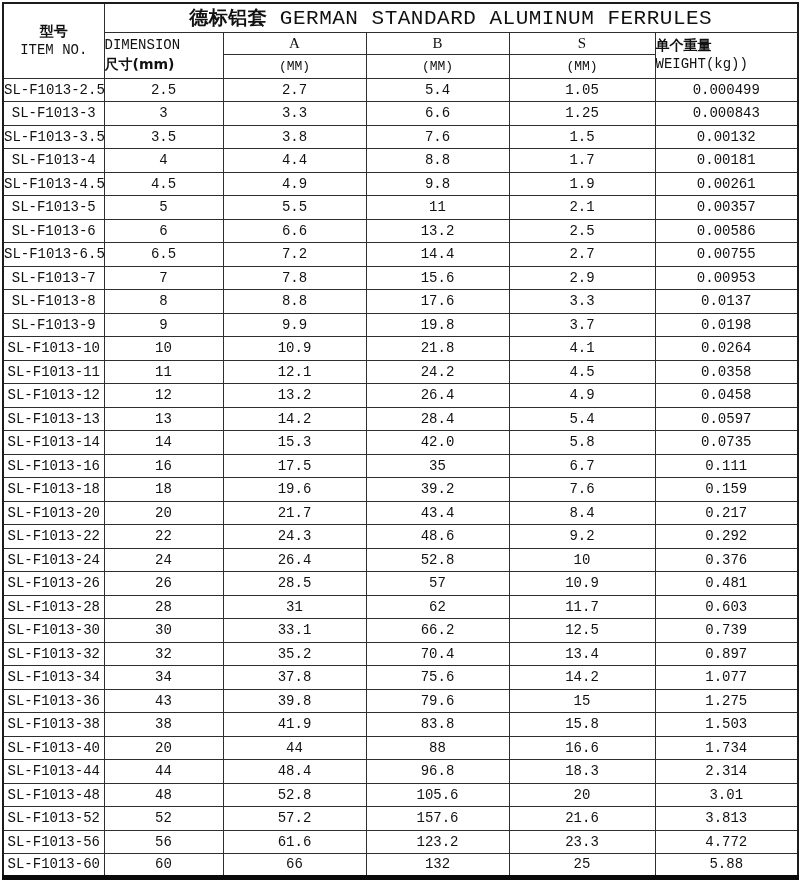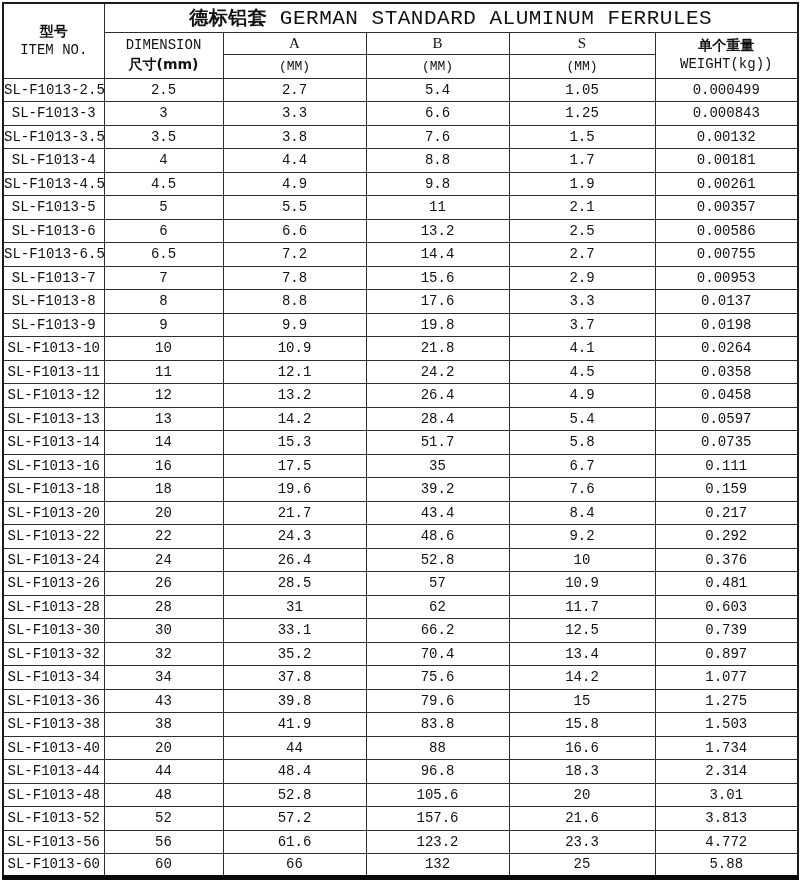--- a/index.html
+++ b/index.html
@@ -53,21 +53,21 @@
     font-family: Liberation Mono, monospace;
     font-size: 21px;
   }
   th.itemno-cell {
     text-align: center;
     font-size: 14px;
     line-height: 19px;
   }
   .itemno-cn { font-weight: 700; font-family: "DejaVu Sans", sans-serif; }
   th.dim-cell, th.weight-cell {
-    text-align: center;
+    text-align: left;
     font-size: 14px;
     line-height: 19px;
   }
   .cjk-bold { font-weight: 700; font-family: "DejaVu Sans", sans-serif; }
   th.letter-cell {
     text-align: center;
     font-size: 15px;
     font-family: "Liberation Serif", "DejaVu Serif", serif;
   }
   th.unit-cell {
@@ -247,21 +247,21 @@
           <td class="c-num">13</td>
           <td class="c-num">14.2</td>
           <td class="c-num">28.4</td>
           <td class="c-num">5.4</td>
           <td class="c-num">0.0597</td>
         </tr>
         <tr class="data-row">
           <td class="c-item">SL-F1013-14</td>
           <td class="c-num">14</td>
           <td class="c-num">15.3</td>
-          <td class="c-num">51.7</td>
+          <td class="c-num">42.0</td>
           <td class="c-num">5.8</td>
           <td class="c-num">0.0735</td>
         </tr>
         <tr class="data-row">
           <td class="c-item">SL-F1013-16</td>
           <td class="c-num">16</td>
           <td class="c-num">17.5</td>
           <td class="c-num">35</td>
           <td class="c-num">6.7</td>
           <td class="c-num">0.111</td>

